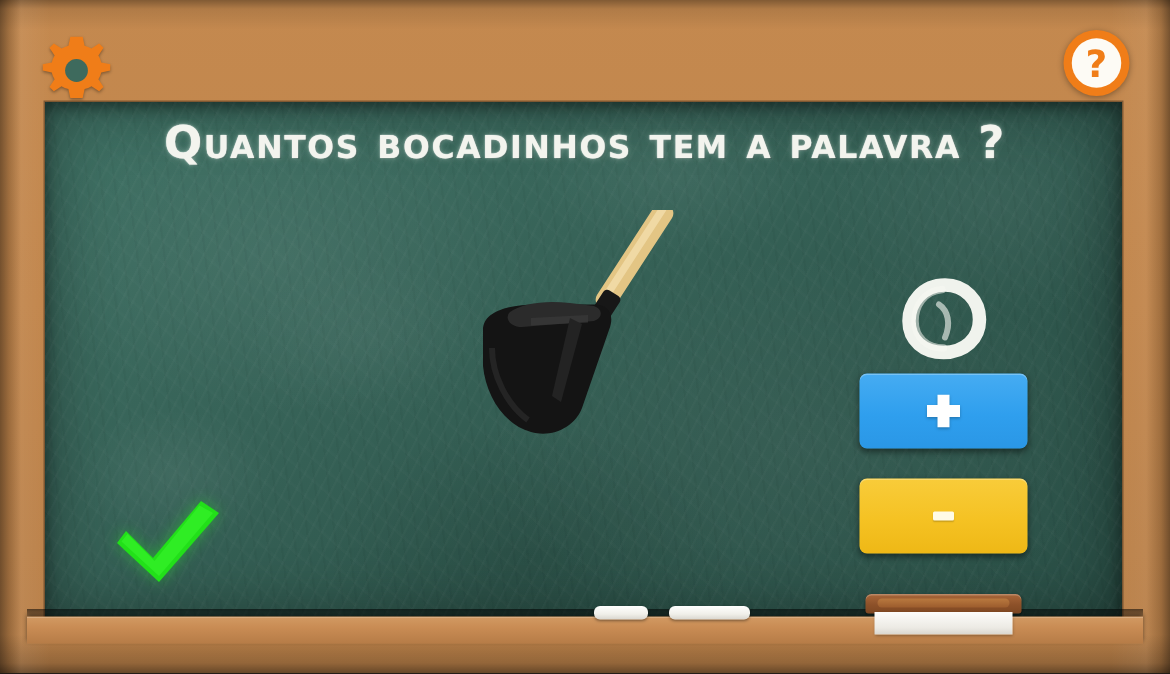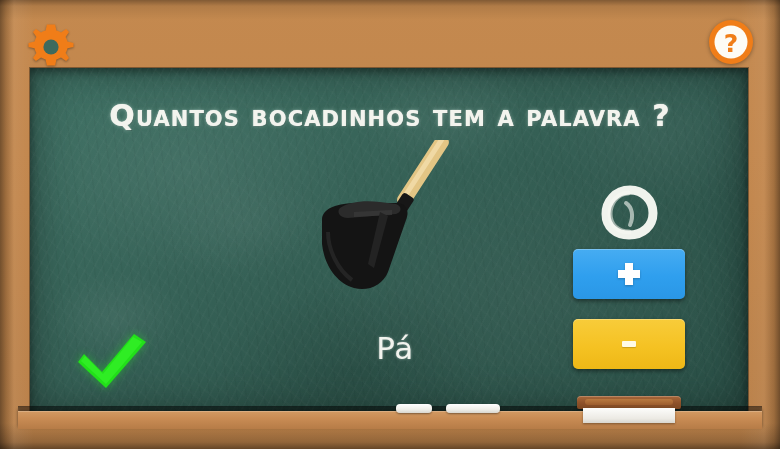--- a/index.html
+++ b/index.html
@@ -112,21 +112,20 @@
     font-size: 30px;
     font-weight: 700;
     font-variant: small-caps;
     letter-spacing: 1.1px;
     color: #f3f4ee;
     text-shadow:
       0 0 1px rgba(255,255,255,.85),
       0 0 4px rgba(230,255,240,.35),
       1px 1px 0 rgba(0,0,0,.18);
     white-space: nowrap;
-    margin-top: 20px;
   }
 
   
   .gear-btn {
     position: absolute;
     left: 24px;
     top: 20px;
     width: 54px;
     height: 54px;
     z-index: 20;
@@ -346,21 +345,20 @@
                  L 60 78 C 52 78, 48 72, 52 68 Z" fill="#2b2b2b"></path>
         <path d="M66 72 L 104 70 L 104 75 L 66 77 Z" fill="#3a3a3a" opacity=".7"></path>
 
         <path d="M92 72 L 100 76 L 86 128 L 80 124 Z" fill="#232323"></path>
 
         <path d="M40 92 C 40 110, 50 130, 64 140" stroke="#2e2e2e" stroke-width="4" fill="none" opacity=".6"></path>
       </svg>
     </span>
   </div>
 
-  <div class="word-label">Pá</div>
 
   <div class="check-mark">
     <span>
       <svg viewBox="0 0 84 62" xmlns="http://www.w3.org/2000/svg">
         <path d="M6 32 L 12 24 L 30 42 L 62 4 L 74 12 L 34 58 Z" fill="#22e019"></path>
         <path d="M9 31 L 13 26 L 31 44 L 61 7 L 70 12 L 34 54 Z" fill="#31ef27" opacity=".85"></path>
       </svg>
     </span>
   </div>
 

